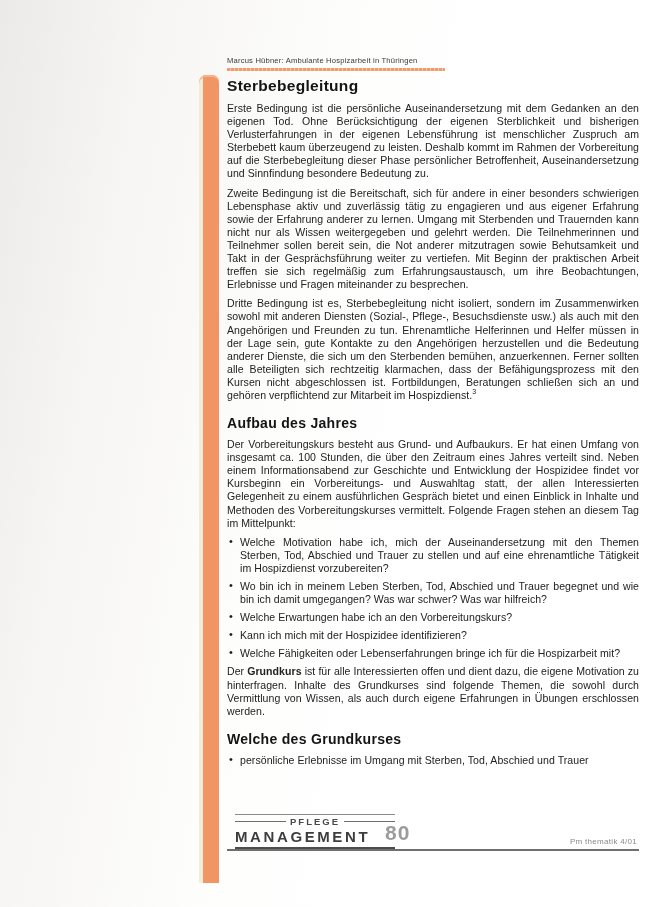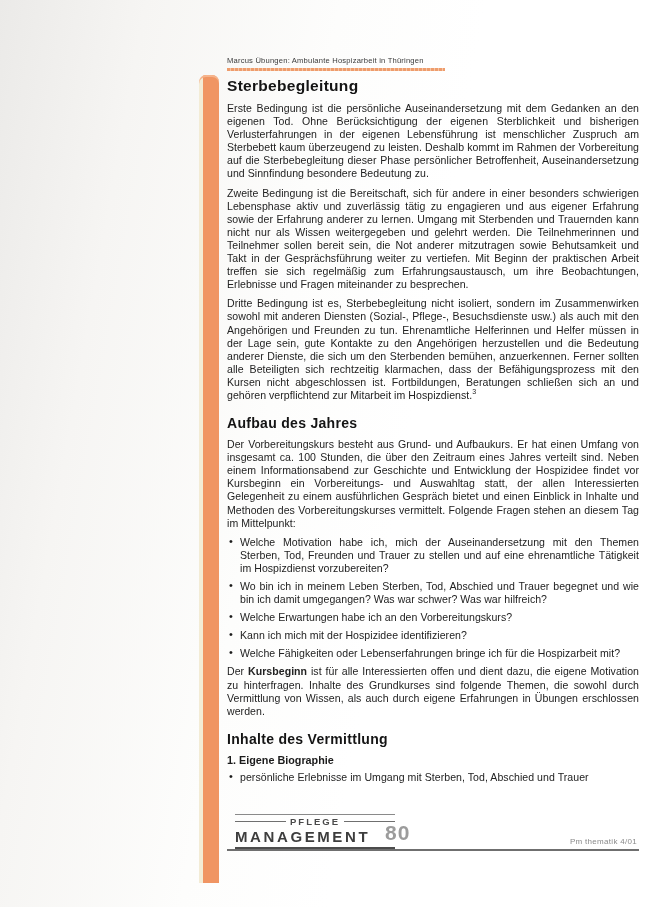--- a/index.html
+++ b/index.html
@@ -50,47 +50,46 @@
   .logo-row1::before,.logo-row1::after{content:"";flex:1;height:1px;background:#6f6f6f;}
   .logo-row2{font-weight:bold;font-size:15px;letter-spacing:2.6px;color:#3d3d3d;margin-top:1px;}
   .page-num{position:absolute;left:158px;top:8px;font-size:21px;font-weight:bold;color:#9c9c9c;letter-spacing:1px;}
   .issue{position:absolute;right:2px;bottom:5px;font-size:8px;color:#8a8a8a;letter-spacing:.3px;}
 </style>
 </head>
 <body>
 
 <div id="page">
 
-  <div class="running-head">Marcus Übungen: Ambulante Hospizarbeit in Thüringen</div>
+  <div class="running-head">Marcus Hübner: Ambulante Hospizarbeit in Thüringen</div>
   <div class="head-rule"></div>
 
   <div class="accent-bar"></div>
 
   <div class="col">
     <h1 class="sec">Sterbebegleitung</h1>
 
     <p class="body">Erste Bedingung ist die persönliche Auseinandersetzung mit dem Gedanken an den eigenen Tod. Ohne Berücksichtigung der eigenen Sterblichkeit und bisherigen Verlusterfahrungen in der eigenen Lebensführung ist menschlicher Zuspruch am Sterbebett kaum überzeugend zu leisten. Deshalb kommt im Rahmen der Vorbereitung auf die Sterbebegleitung dieser Phase persönlicher Betroffenheit, Auseinandersetzung und Sinnfindung besondere Bedeutung zu.</p>
     <p class="body">Zweite Bedingung ist die Bereitschaft, sich für andere in einer besonders schwierigen Lebensphase aktiv und zuverlässig tätig zu engagieren und aus eigener Erfahrung sowie der Erfahrung anderer zu lernen. Umgang mit Sterbenden und Trauernden kann nicht nur als Wissen weitergegeben und gelehrt werden. Die Teilnehmerinnen und Teilnehmer sollen bereit sein, die Not anderer mitzutragen sowie Behutsamkeit und Takt in der Gesprächsführung weiter zu vertiefen. Mit Beginn der praktischen Arbeit treffen sie sich regelmäßig zum Erfahrungsaustausch, um ihre Beobachtungen, Erlebnisse und Fragen miteinander zu besprechen.</p>
     <p class="body"><span>Dritte Bedingung ist es, Sterbebegleitung nicht isoliert, sondern im Zusammenwirken sowohl mit anderen Diensten (Sozial-, Pflege-, Besuchsdienste usw.) als auch mit den Angehörigen und Freunden zu tun. Ehrenamtliche Helferinnen und Helfer müssen in der Lage sein, gute Kontakte zu den Angehörigen herzustellen und die Bedeutung anderer Dienste, die sich um den Sterbenden bemühen, anzuerkennen. Ferner sollten alle Beteiligten sich rechtzeitig klarmachen, dass der Befähigungsprozess mit den Kursen nicht abgeschlossen ist. Fortbildungen, Beratungen schließen sich an und gehören verpflichtend zur Mitarbeit im Hospizdienst.</span><sup>3</sup></p>
 
     <h2 class="sec">Aufbau des Jahres</h2>
     <p class="body">Der Vorbereitungskurs besteht aus Grund- und Aufbaukurs. Er hat einen Umfang von insgesamt ca. 100 Stunden, die über den Zeitraum eines Jahres verteilt sind. Neben einem Informationsabend zur Geschichte und Entwicklung der Hospizidee findet vor Kursbeginn ein Vorbereitungs- und Auswahltag statt, der allen Interessierten Gelegenheit zu einem ausführlichen Gespräch bietet und einen Einblick in Inhalte und Methoden des Vorbereitungskurses vermittelt. Folgende Fragen stehen an diesem Tag im Mittelpunkt:</p>
 
     <ul class="blist">
-      <li>Welche Motivation habe ich, mich der Auseinandersetzung mit den Themen Sterben, Tod, Freunden und Trauer zu stellen und auf eine ehrenamtliche Tätigkeit im Hospizdienst vorzubereiten?</li>
+      <li>Welche Motivation habe ich, mich der Auseinandersetzung mit den Themen Sterben, Tod, Abschied und Trauer zu stellen und auf eine ehrenamtliche Tätigkeit im Hospizdienst vorzubereiten?</li>
       <li>Wo bin ich in meinem Leben Sterben, Tod, Abschied und Trauer begegnet und wie bin ich damit umgegangen? Was war schwer? Was war hilfreich?</li>
       <li>Welche Erwartungen habe ich an den Vorbereitungskurs?</li>
       <li>Kann ich mich mit der Hospizidee identifizieren?</li>
       <li>Welche Fähigkeiten oder Lebenserfahrungen bringe ich für die Hospizarbeit mit?</li>
     </ul>
 
-    <p class="body"><span>Der </span><span class="bold">Kursbeginn</span><span> ist für alle Interessierten offen und dient dazu, die eigene Motivation zu hinterfragen. Inhalte des Grundkurses sind folgende Themen, die sowohl durch Vermittlung von Wissen, als auch durch eigene Erfahrungen in Übungen erschlossen werden.</span></p>
+    <p class="body"><span>Der </span><span class="bold">Grundkurs</span><span> ist für alle Interessierten offen und dient dazu, die eigene Motivation zu hinterfragen. Inhalte des Grundkurses sind folgende Themen, die sowohl durch Vermittlung von Wissen, als auch durch eigene Erfahrungen in Übungen erschlossen werden.</span></p>
 
-    <h2 class="sec">Inhalte des Vermittlung</h2>
-    <div class="subhead">1. Eigene Biographie</div>
+    <h2 class="sec">Welche des Grundkurses</h2>
     <ul class="blist">
       <li>persönliche Erlebnisse im Umgang mit Sterben, Tod, Abschied und Trauer</li>
     </ul>
   </div>
 
   <div class="footer">
     <div class="logo">
       <div class="logo-row1">PFLEGE</div>
       <div class="logo-row2">MANAGEMENT</div>
     </div>

